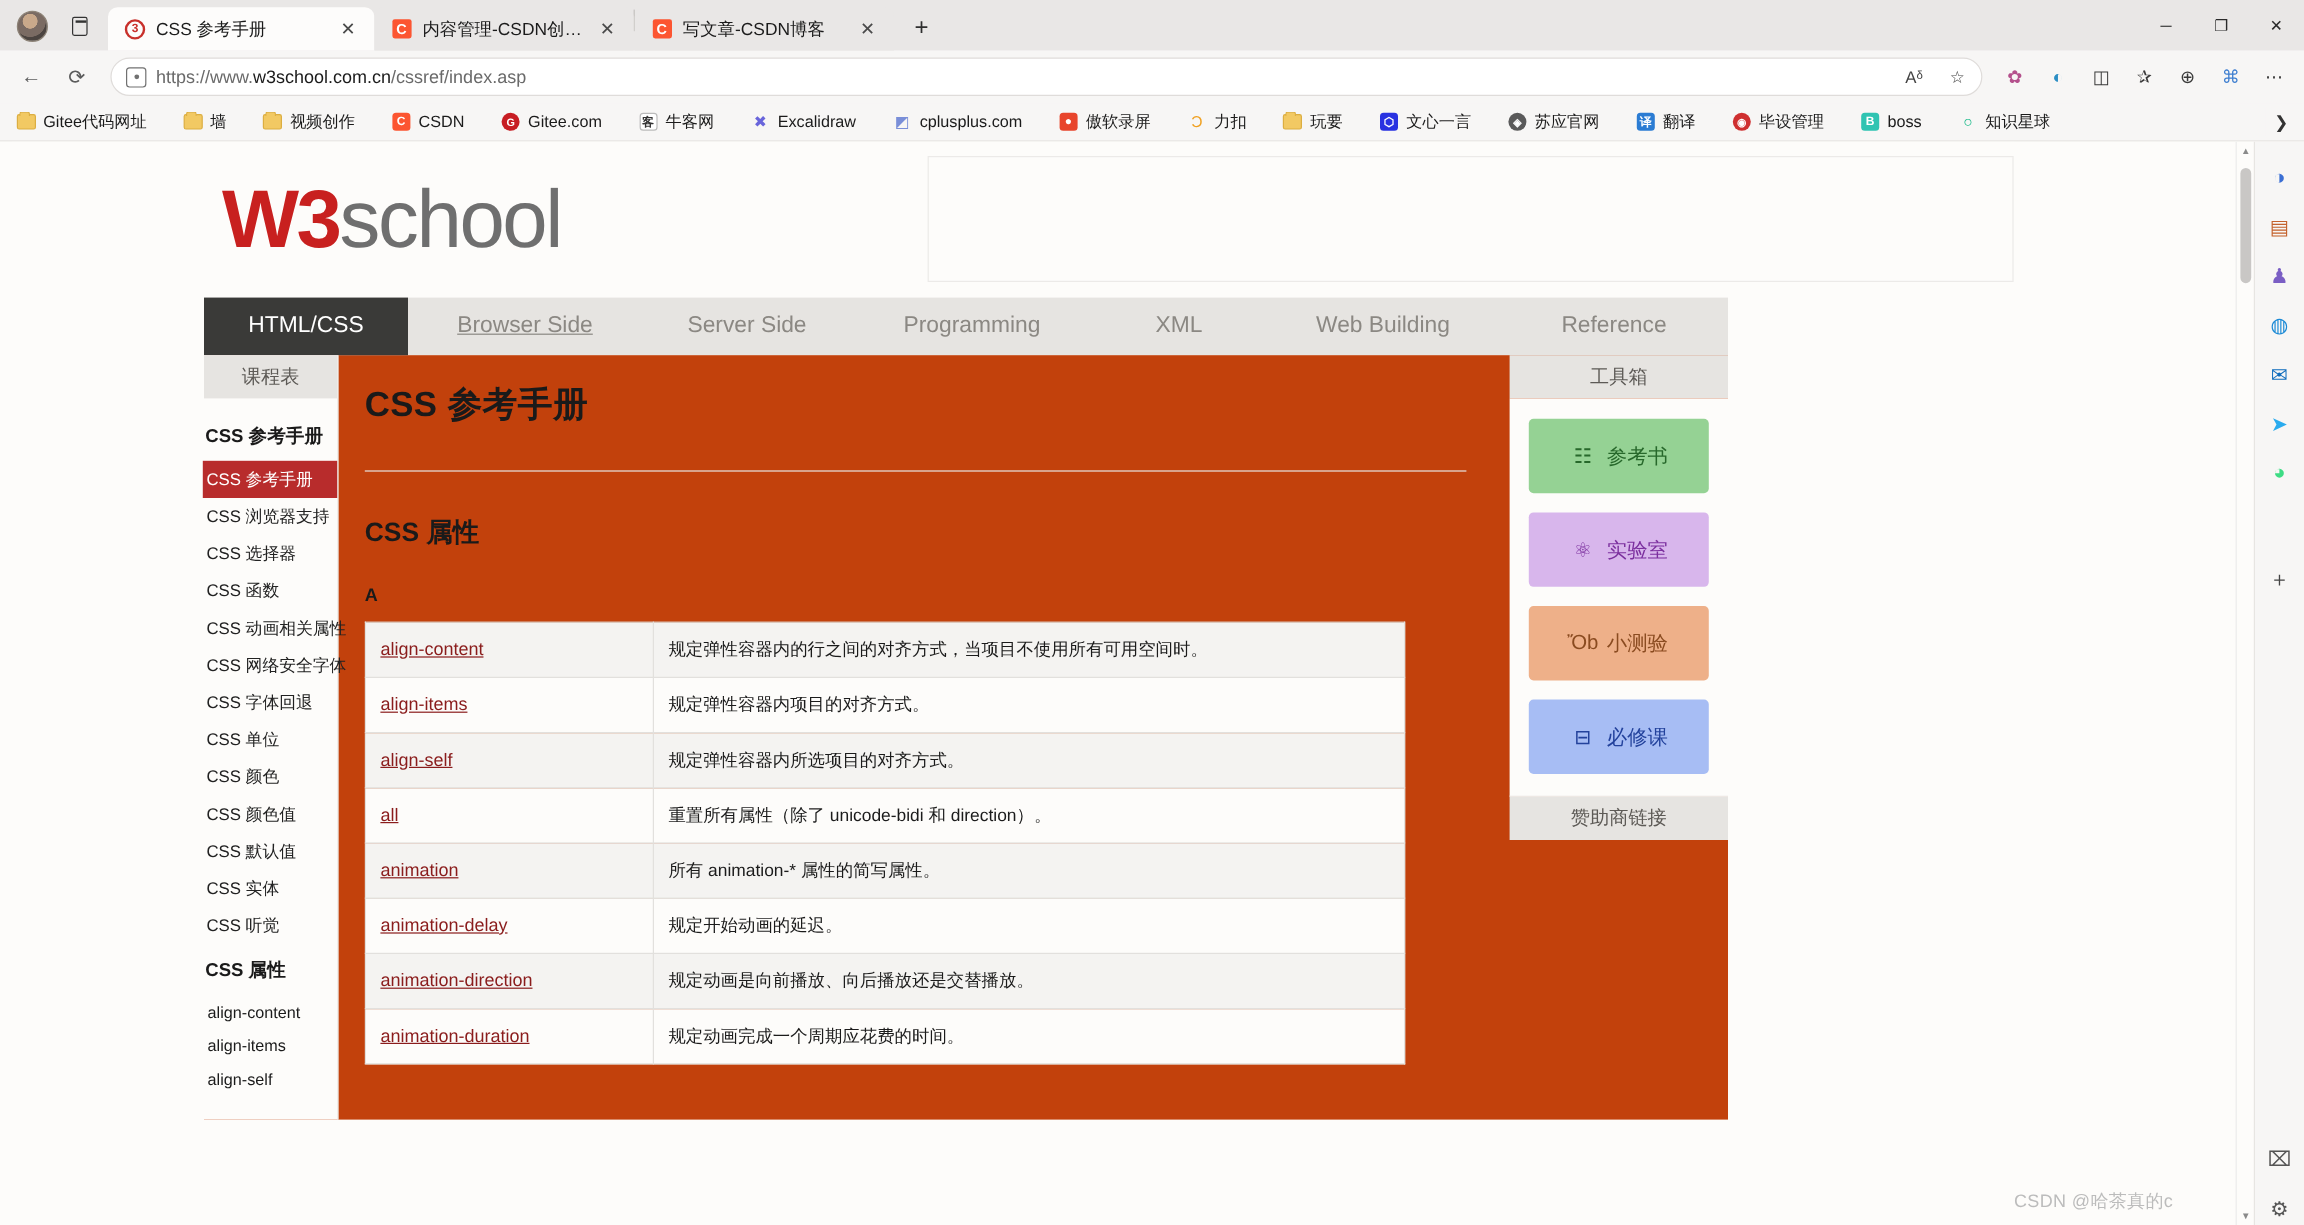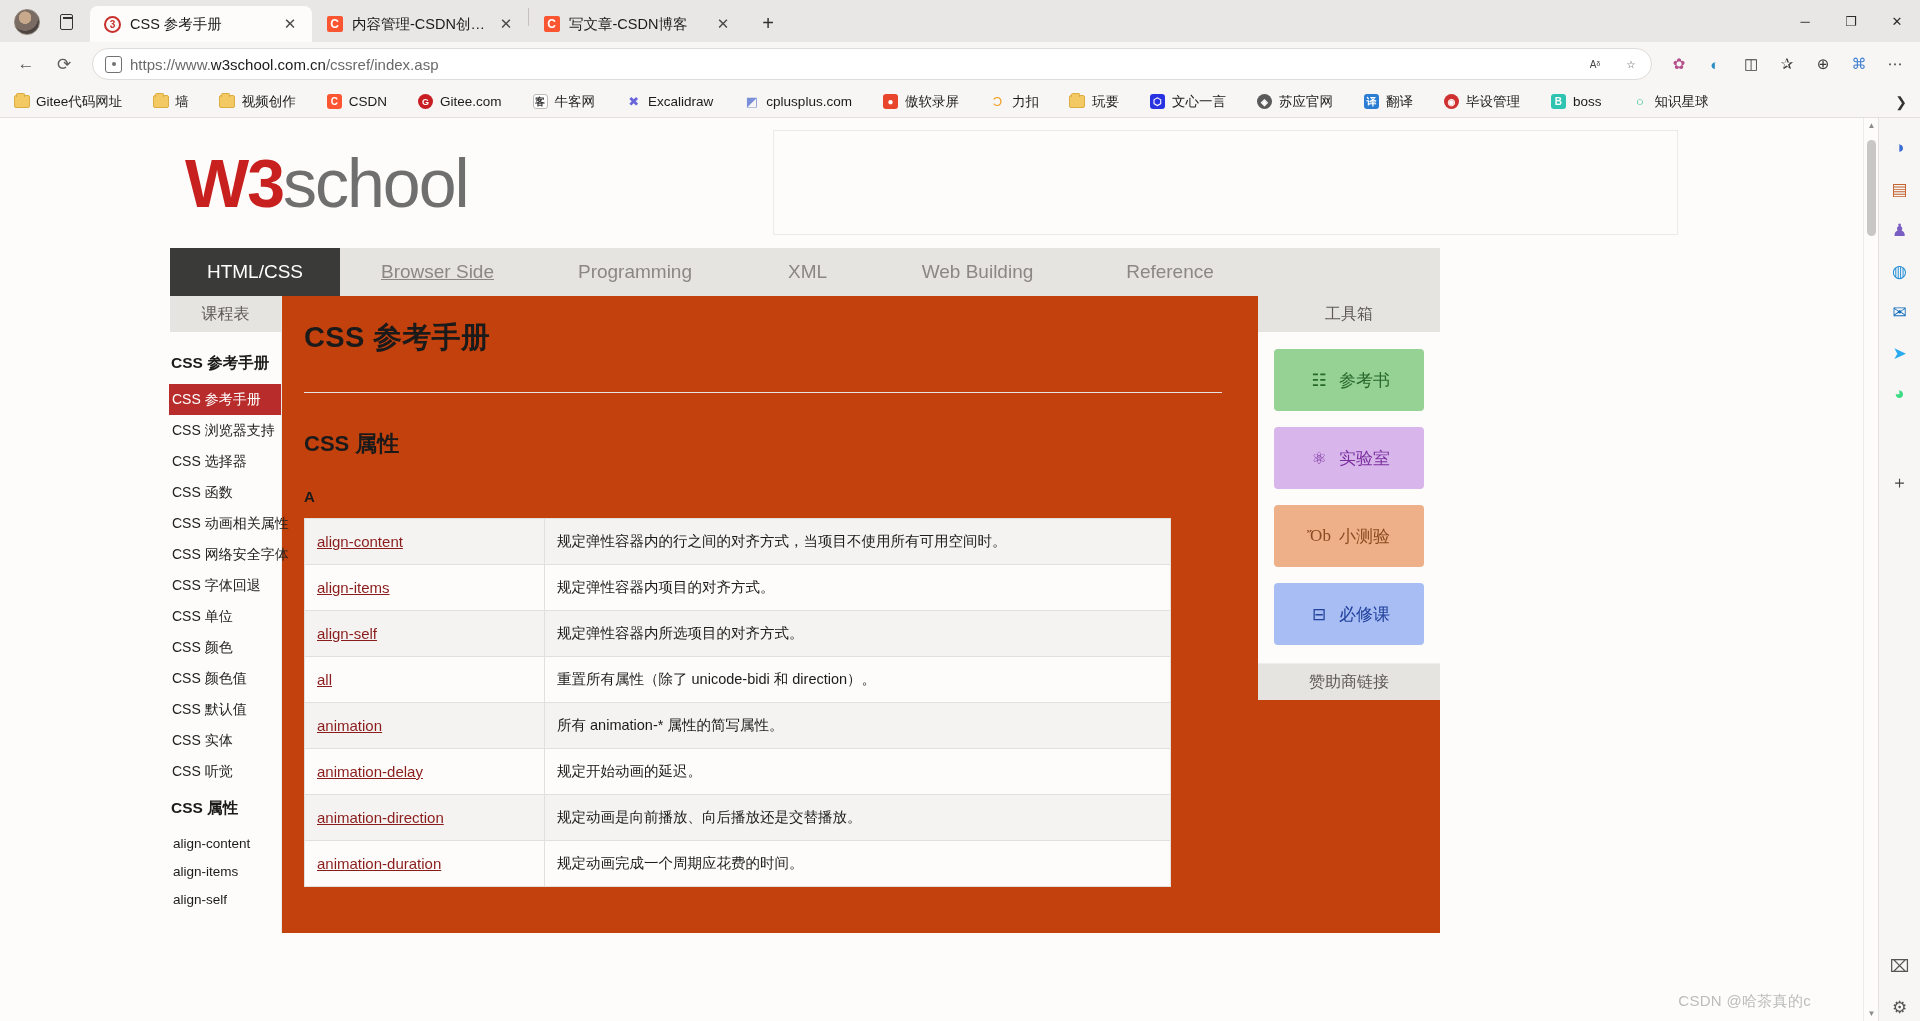--- a/index.html
+++ b/index.html
@@ -50,21 +50,21 @@
   .navbtn { width:36px; height:36px; border-radius:50%; display:flex; align-items:center; justify-content:center;
       color:#5c5c5c; font-size:17px; }
   .omnibox { flex:1; height:32px; background:#fff; border:1px solid #dfdcda; border-radius:16px;
       display:flex; align-items:center; padding:0 6px 0 12px; gap:8px; margin:0 8px; }
   .shield { width:17px; height:17px; border:1.4px solid #717171; border-radius:3px; display:flex;
       align-items:center; justify-content:center; }
   .shield:after { content:""; width:4px; height:4px; border-radius:50%; background:#717171; }
   .url { flex:1; font-size:15px; color:#1b1b1b; white-space:nowrap; overflow:hidden; }
   .url .dim { color:#6a6a6a; }
   .ob-icon { width:28px; height:28px; display:flex; align-items:center; justify-content:center;
-      color:#444; font-size:10px; border-radius:50%; }
+      color:#444; font-size:14px; border-radius:50%; }
   .tb-icon { width:34px; height:34px; display:flex; align-items:center; justify-content:center;
       border-radius:50%; font-size:15px; color:#3a3a3a; }
 
   
   .bookmarks { height:32px; background:#f7f6f5; display:flex; align-items:center; padding:0 6px;
       border-bottom:1px solid #e3e0de; gap:16px; position:relative; overflow:hidden; }
   .bm { display:flex; align-items:center; gap:6px; padding:3px 7px; border-radius:4px;
       font-size:13.5px; color:#1b1b1b; white-space:nowrap; flex:0 0 auto; }
   .bm-ico { width:17px; height:15px; flex:0 0 17px; display:flex; align-items:center; justify-content:center; font-size:11px; }
   .folder { width:16px; height:13px; background:#f2c963; border-radius:2px 2px 2px 2px; position:relative; border:1px solid #dcae41; }
@@ -131,21 +131,21 @@
   table.proptbl { border-collapse:collapse; width:867px; margin-top:13px; table-layout:fixed; }
   table.proptbl td { border:1px solid #e2e0dd; padding:13px 12px; font-size:14.5px;
       vertical-align:middle; height:39px; }
   table.proptbl tr:nth-child(odd) td { background:#f4f3f1; }
   table.proptbl tr:nth-child(even) td { background:#fdfcfa; }
   td.c1 { width:240px; }
   td.c1 a { color:#8a1c1c; text-decoration:underline; font-size:15px; }
   td.c2 { color:#1b1b1b; }
 
   
-  .rsb { width:182px; flex:0 0 182px; margin-left:18px;font-family:Liberation Serif, serif; }
+  .rsb { width:182px; flex:0 0 182px; margin-left:18px; }
   .rsb-head { height:36px; background:#e6e4e1; color:#5d5a56; font-size:16px;
       display:flex; align-items:center; justify-content:center; }
   .rsb-box { background:#fdfcfa; padding:17px 16px 18px 16px; border-bottom:1px solid #f0eeec; }
   .toolbtn { height:62px; border-radius:4px; display:flex; align-items:center; justify-content:center;
       gap:9px; font-size:17px; margin-bottom:16px; }
   .toolbtn:last-child { margin-bottom:0; }
   .tb-ico { width:22px; height:22px; display:flex; align-items:center; justify-content:center; }
 
   
   .watermark { position:absolute; right:52px; bottom:10px; color:#bcbcbc; font-size:15px; letter-spacing:0.3px; }
@@ -322,20 +322,21 @@
       <div class="w3page">
 
         <div class="w3header">
           <div class="logo"><span class="red">W3</span><span class="gray">school</span></div>
           <div class="ad-slot"></div>
         </div>
 
         <div class="w3nav" id="sitenav">
             <div class="w3nav-item active" style="width: 170px;">HTML/CSS</div>
             <div class="w3nav-item" style="width: 195px; text-decoration: underline;">Browser Side</div>
+            <div class="w3nav-item" style="width: 175px;">Server Side</div>
             <div class="w3nav-item" style="width: 200px;">Programming</div>
             <div class="w3nav-item" style="width: 145px;">XML</div>
             <div class="w3nav-item" style="width: 195px;">Web Building</div>
             <div class="w3nav-item" style="width: 190px;">Reference</div>
           </div>
 
         <div class="w3body">
 
           <div class="lsb">
             <div class="lsb-head">课程表</div>

